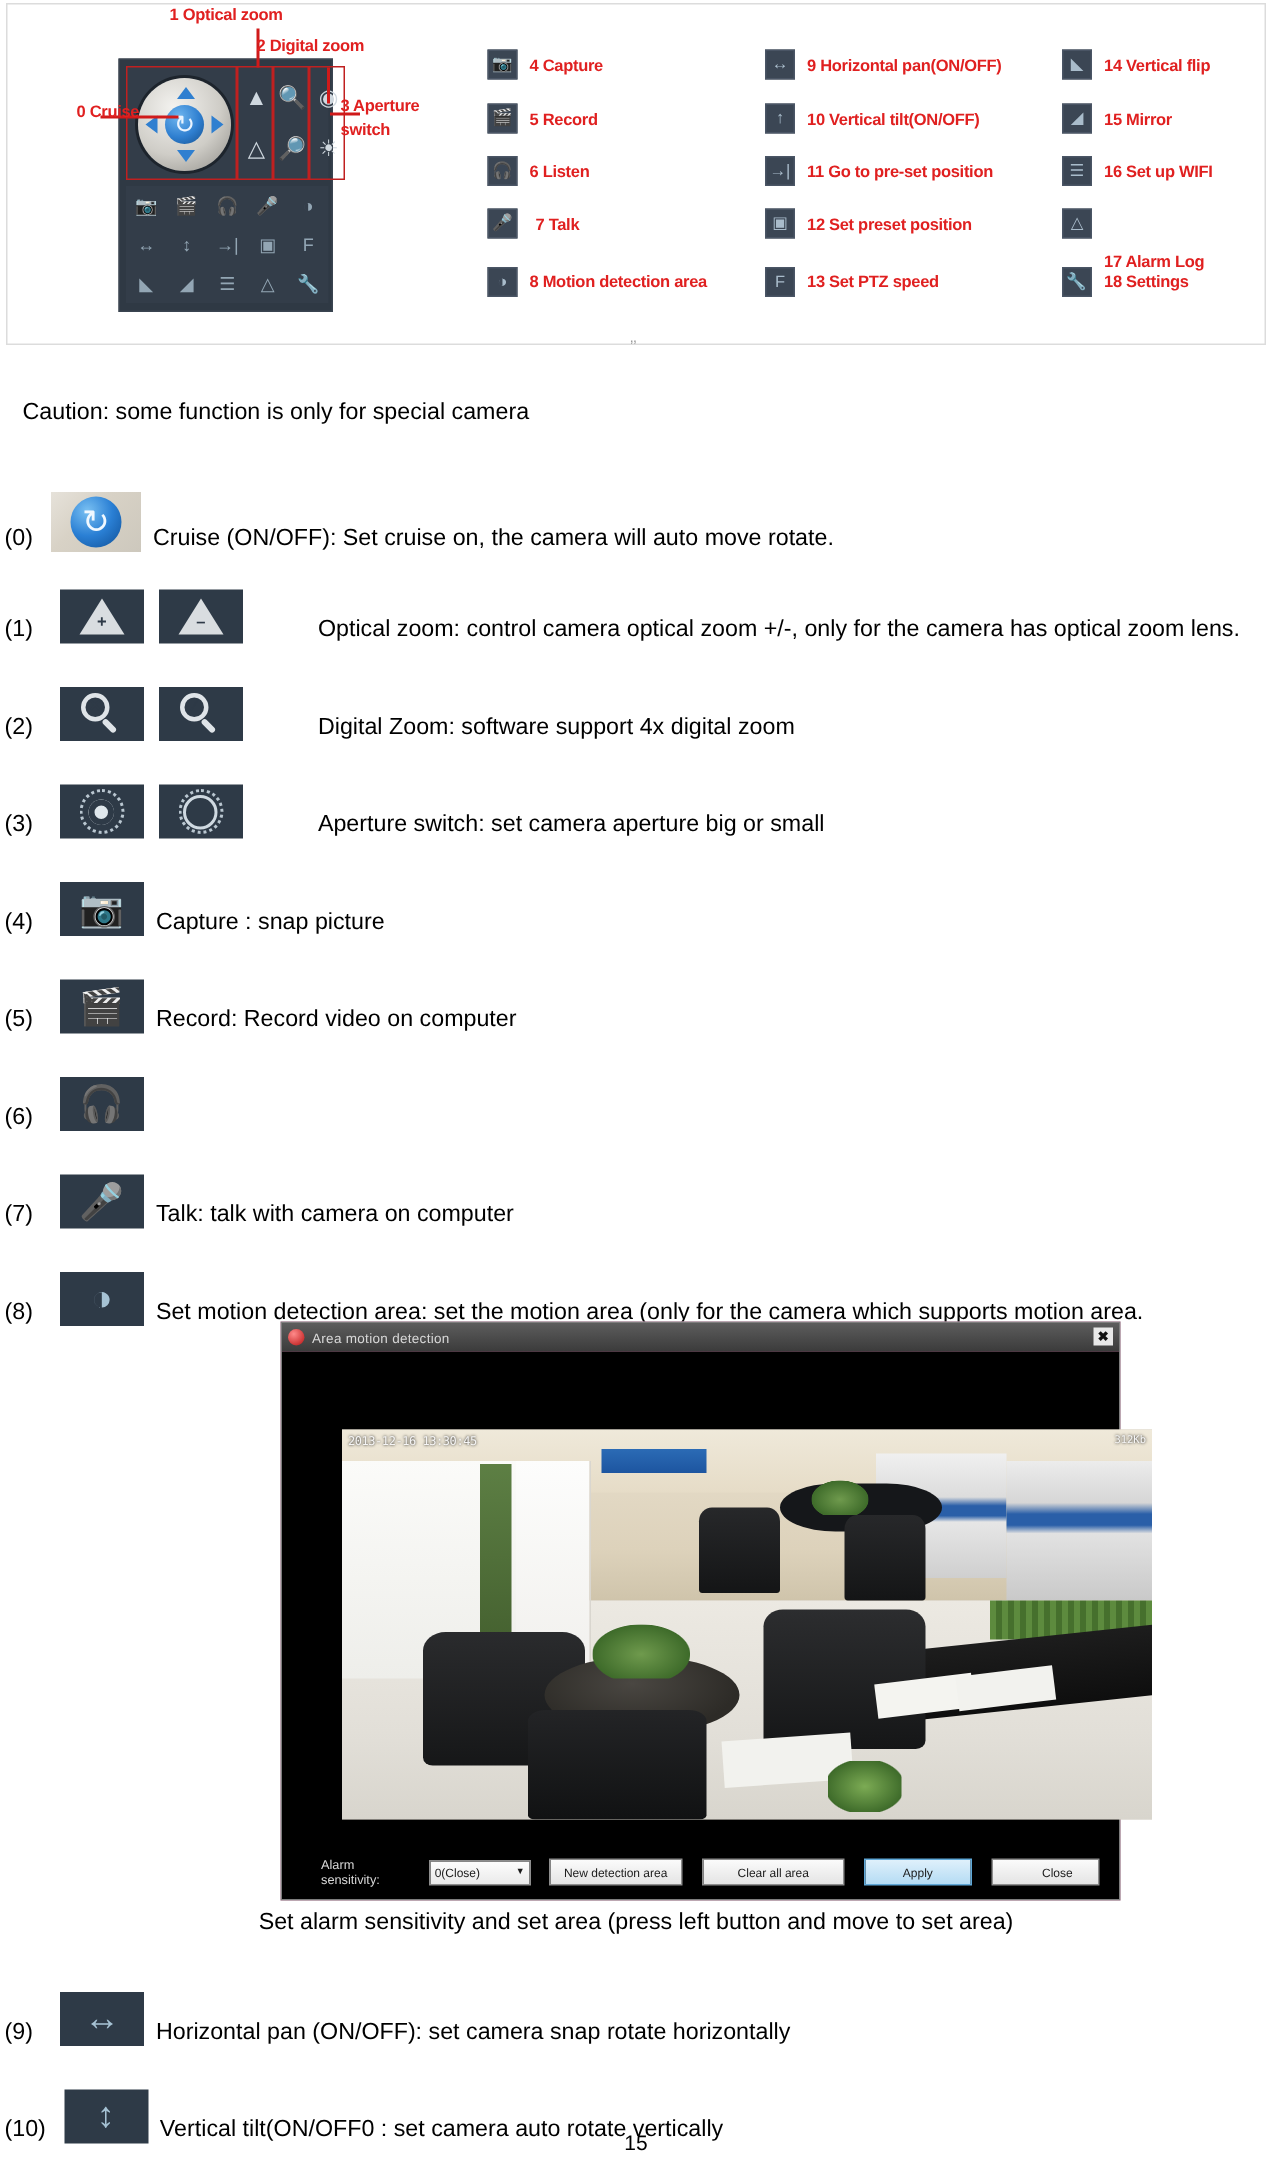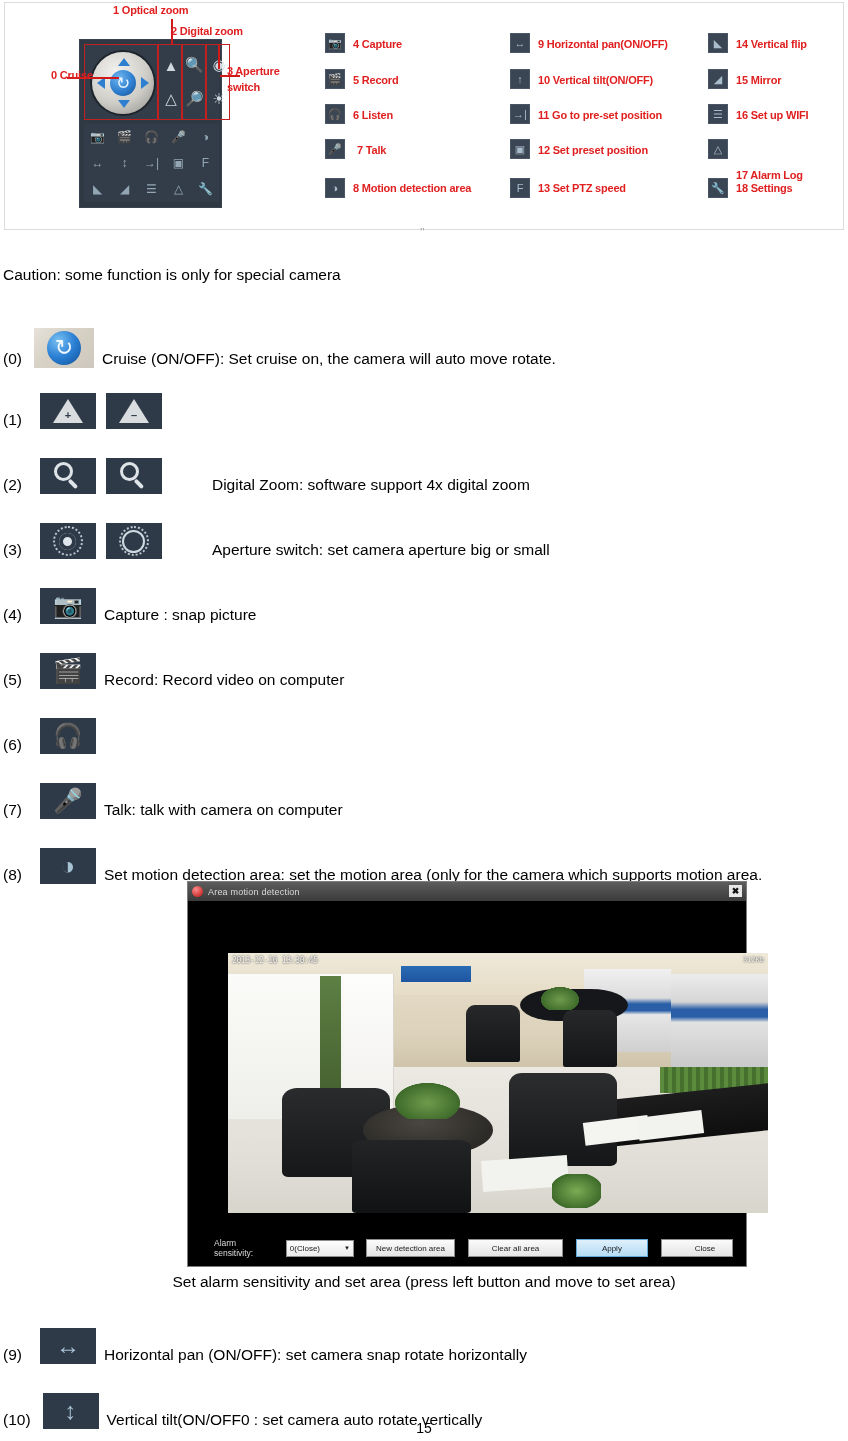--- a/index.html
+++ b/index.html
@@ -126,21 +126,21 @@
     box-sizing: border-box;
     color: #a9bccb;
     font-size: 11px;
     display: flex; align-items: center; justify-content: center;
     line-height: 1;
   }
 
   
   .caution {
     position: absolute;
-    left: 3px; top: 266px;
+    left: 15px; top: 266px;
     font-size: 15.5px;
     white-space: nowrap;
   }
   .entry {
     position: absolute;
     left: 3px;
     display: flex;
     align-items: flex-end;
     white-space: nowrap;
   }
@@ -514,20 +514,21 @@
         <em>+</em>
       </span>
   </span>
   <span class="gap"></span>
   <span class="ic tri-ic">
     <span class="tri">
         <em>–</em>
       </span>
   </span>
   <span class="sp-b"></span>
+  <span class="desc">Optical zoom: control camera optical zoom +/-, only for the camera has optical zoom lens.</span>
 </div>
 
 <div class="entry" style="top:458px;">
   <span class="num">(2)</span>
   <span class="sp-a"></span>
   <span class="ic">
     <span class="mag">
         <span class="ring">✕</span>
         <span class="handle"></span>
       </span>

